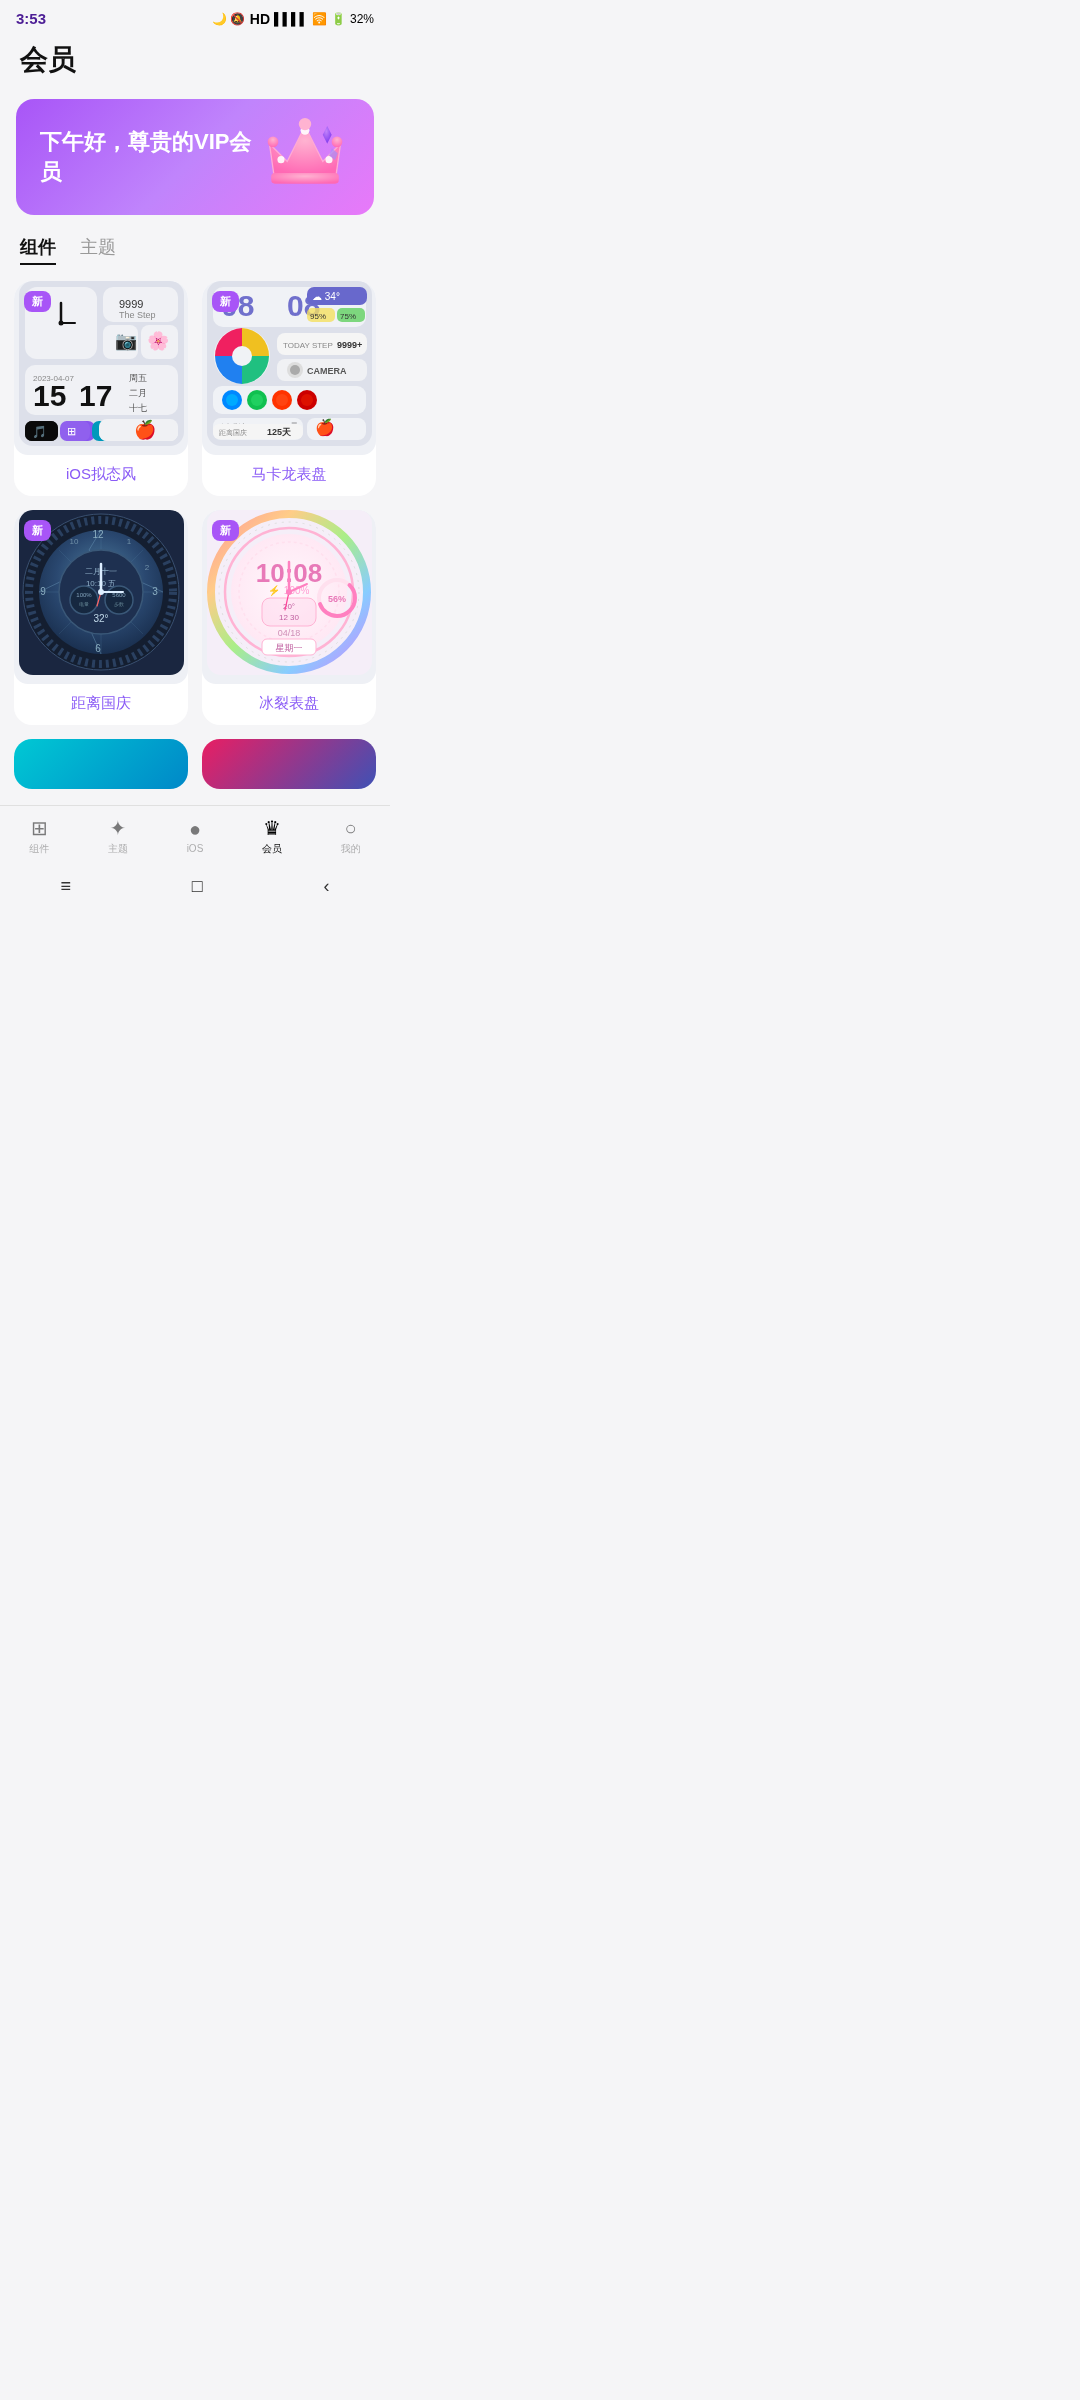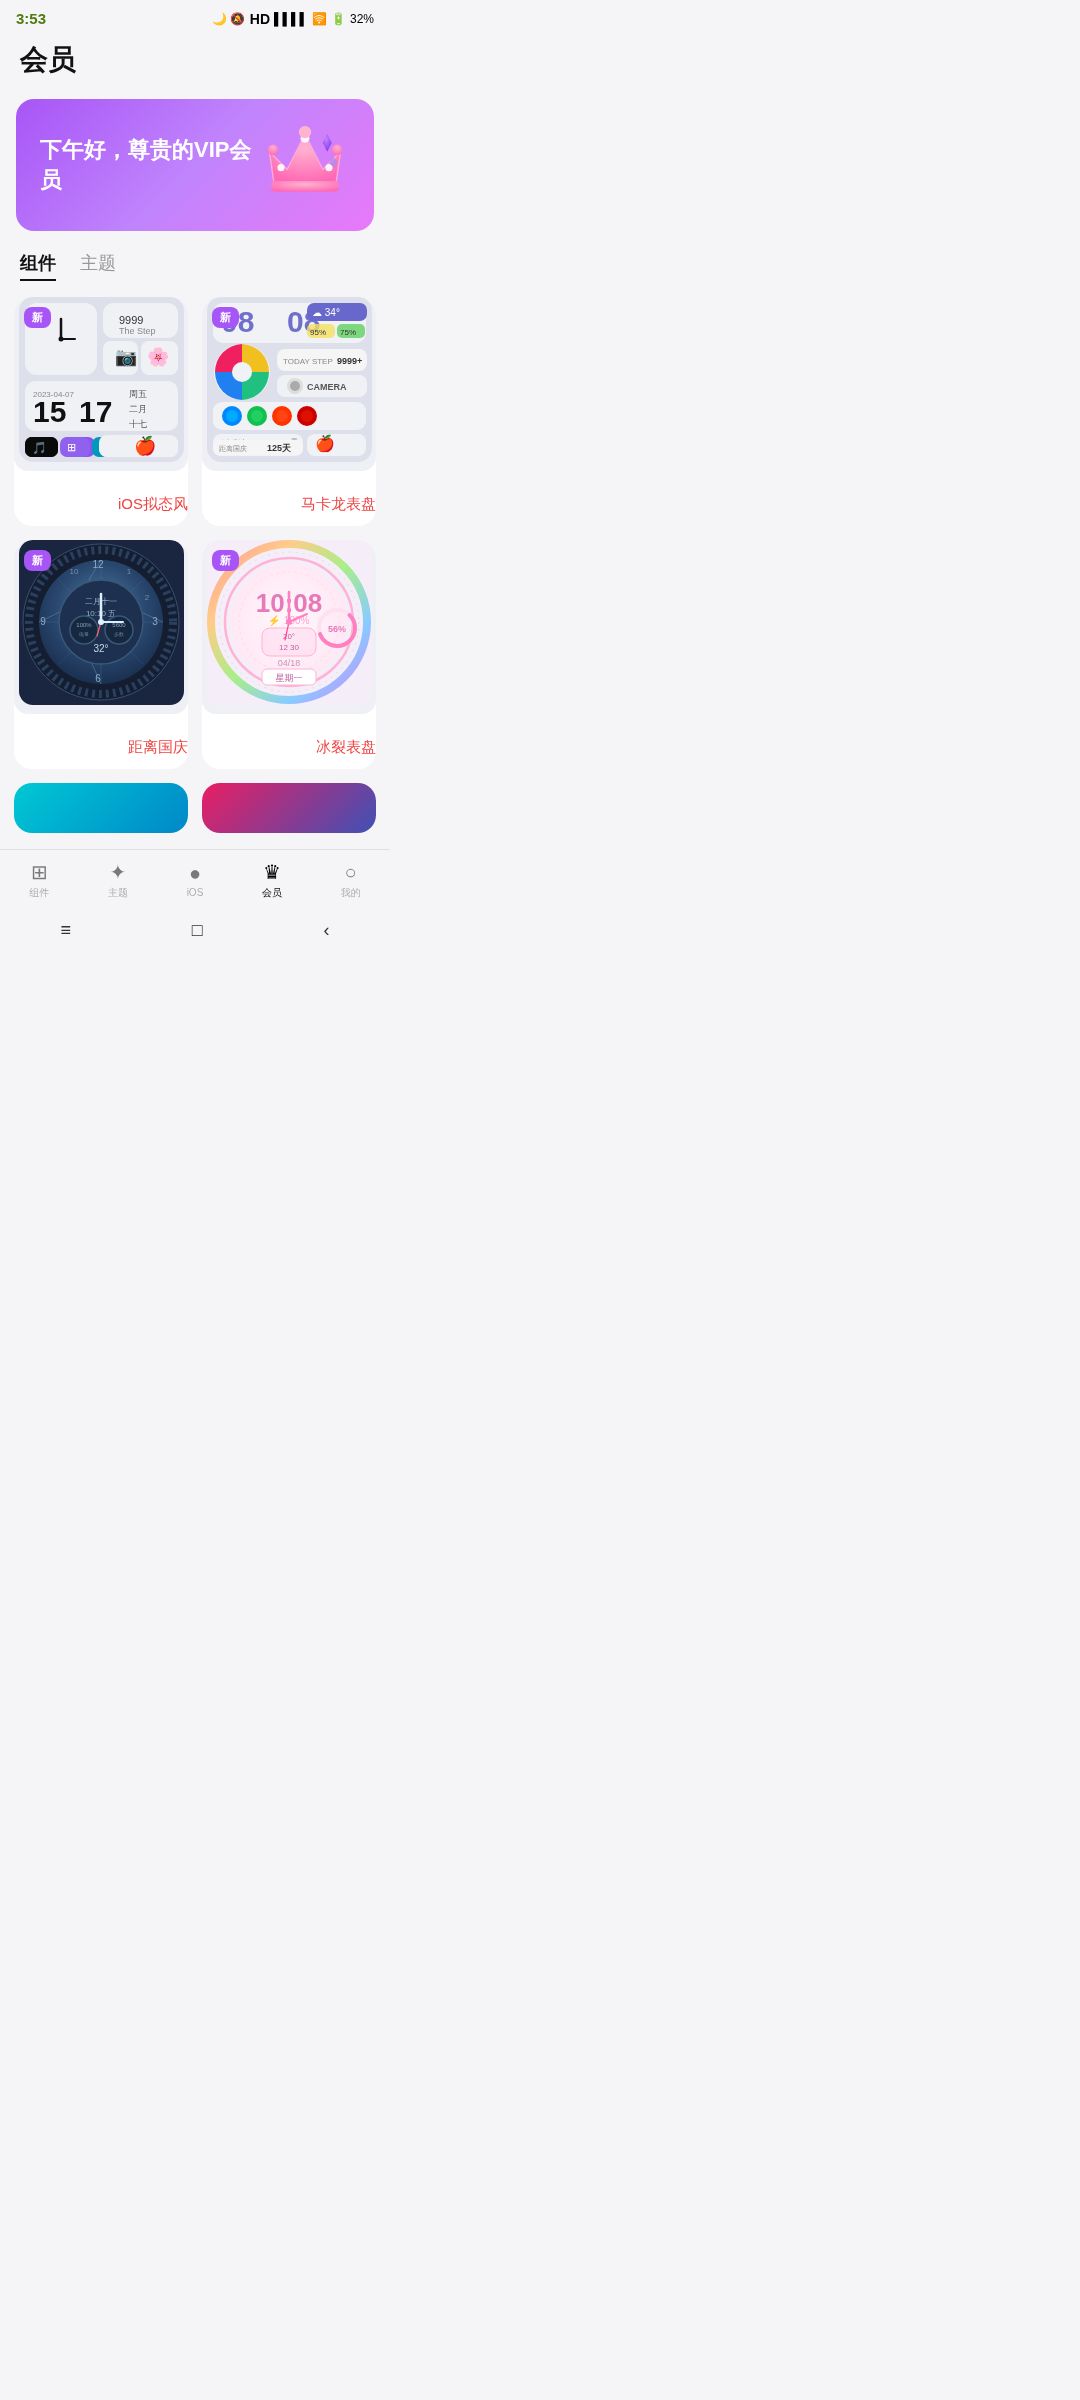--- a/index.html
+++ b/index.html
@@ -16,21 +16,21 @@
     .status-bar {
       display: flex;
       justify-content: space-between;
       align-items: center;
       padding: 10px 16px 6px;
       background: #f5f5f7;
     }
     .status-time {
       font-size: 15px;
       font-weight: 600;
-      color: #4d7c0f;
+      color: #4c1d95;
     }
     .status-icons {
       display: flex;
       align-items: center;
       gap: 4px;
       font-size: 12px;
       color: #000;
     }
 
     
@@ -42,21 +42,21 @@
       font-size: 28px;
       font-weight: 700;
       color: #111;
     }
 
     
     .vip-banner {
       margin: 8px 16px 20px;
       background: linear-gradient(135deg, #a855f7, #c084fc, #e879f9);
       border-radius: 18px;
-      padding: 26px 24px;
+      padding: 18px 24px;
       display: flex;
       align-items: center;
       justify-content: space-between;
       position: relative;
       overflow: hidden;
     }
     .vip-text {
       font-size: 22px;
       font-weight: 600;
       color: white;
@@ -127,25 +127,25 @@
       left: 10px;
       background: #a855f7;
       color: white;
       font-size: 11px;
       font-weight: 600;
       padding: 3px 8px;
       border-radius: 8px;
       z-index: 10;
     }
     .widget-label {
-      text-align: right;
+      text-align: center;
       font-size: 15px;
       font-weight: 500;
-      color: #ef4444;
-      padding: 24px 0 12px;
+      color: #8b5cf6;
+      padding: 10px 0 12px;
     }
 
     
     .bottom-nav {
       display: flex;
       justify-content: space-around;
       align-items: center;
       padding: 10px 0 8px;
       background: #f5f5f7;
       border-top: 1px solid #e0e0e0;

